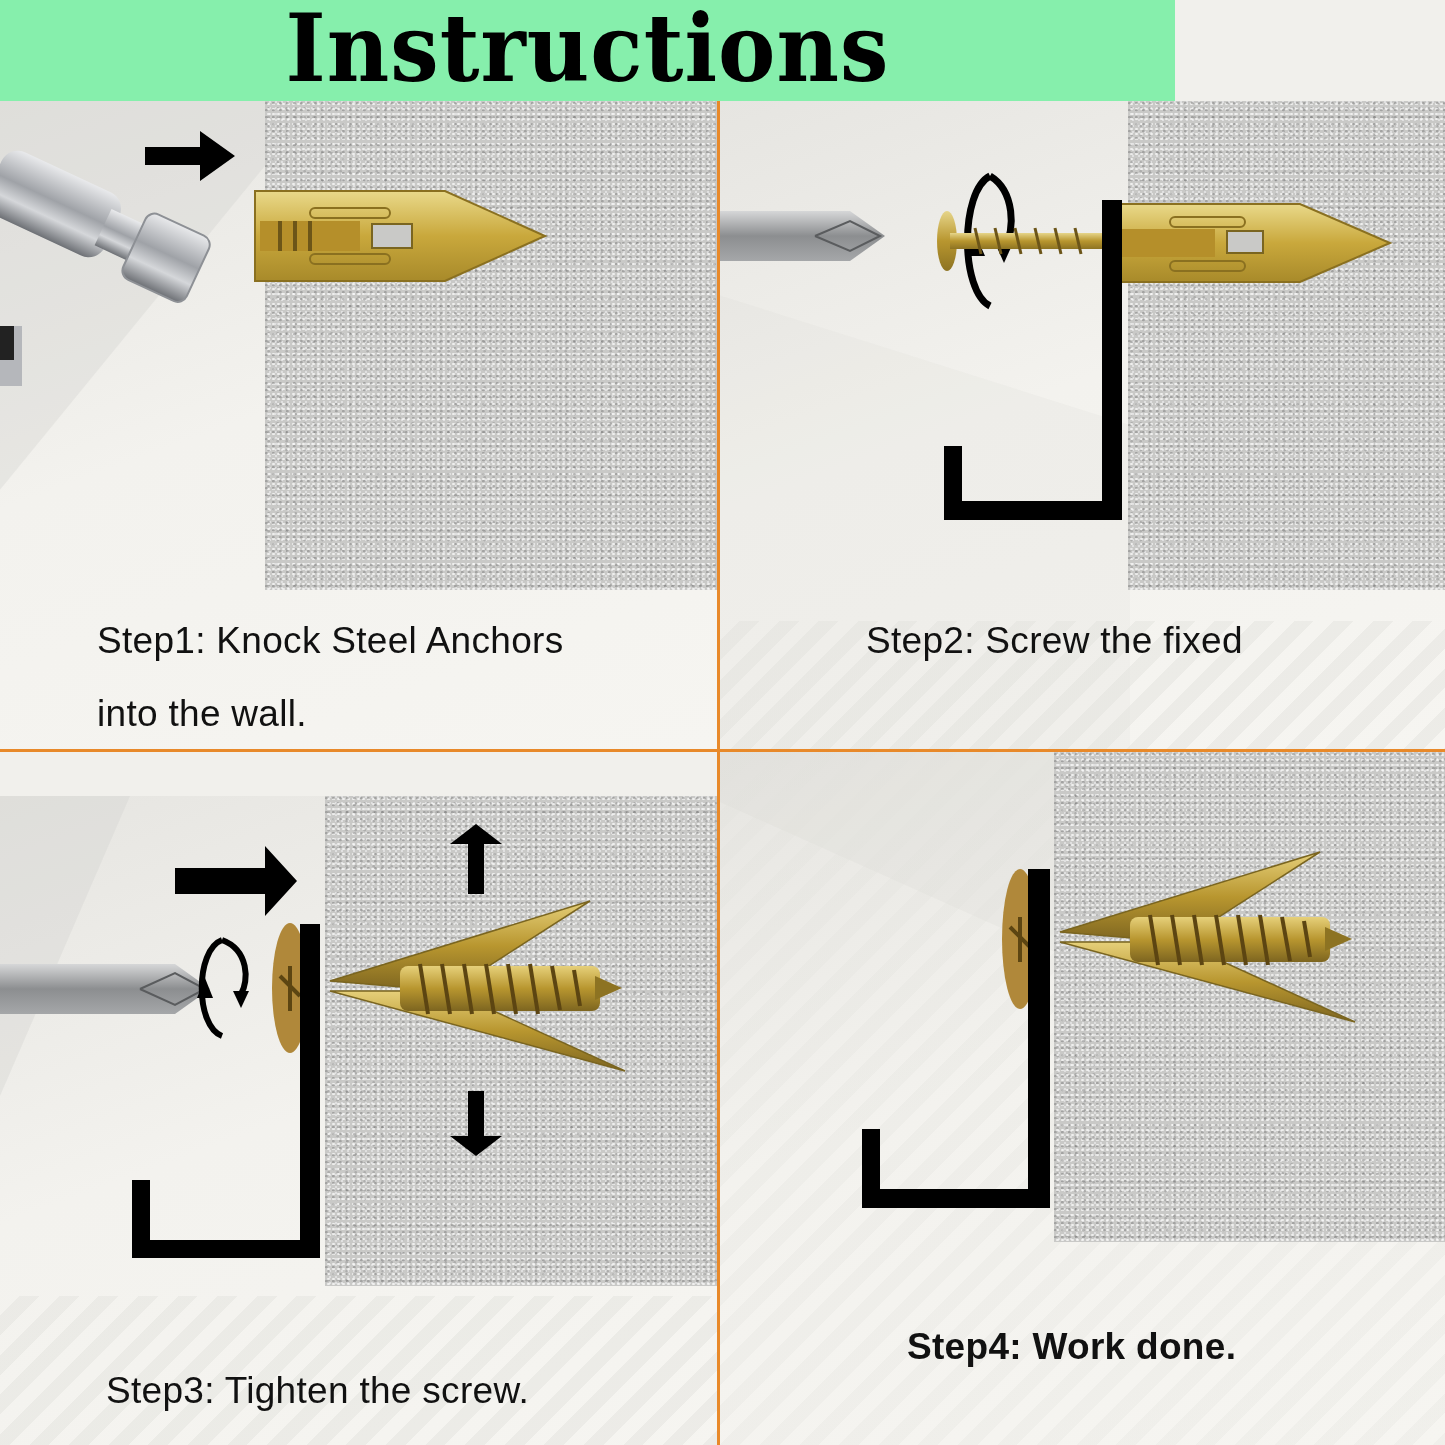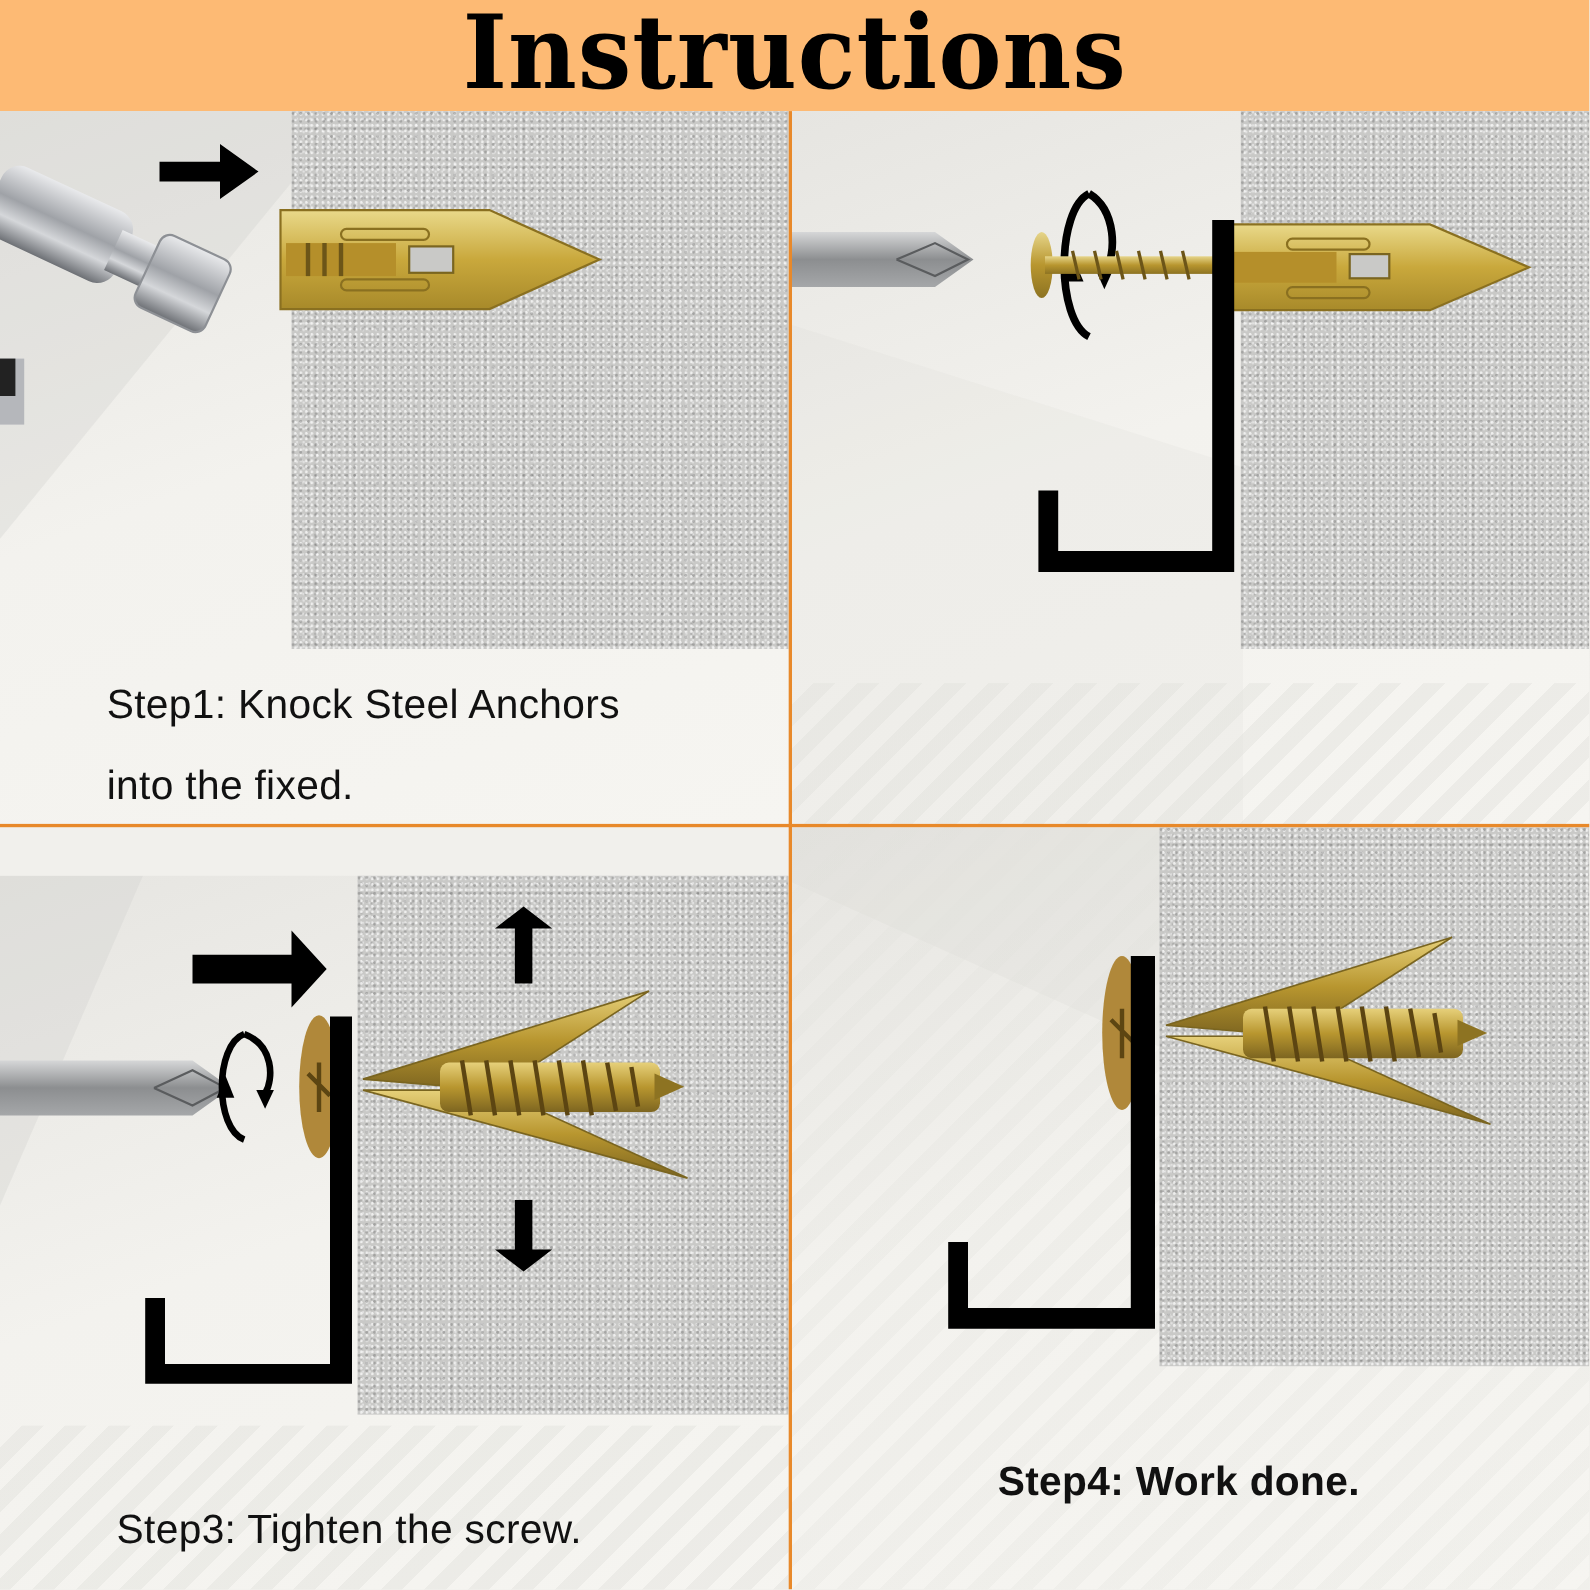--- a/index.html
+++ b/index.html
@@ -1,18 +1,18 @@
 <!DOCTYPE html>
 <html><head>
 <meta charset="utf-8">
 <style>
   *{box-sizing:border-box;margin:0;padding:0;}
   html,body{width:1445px;height:1445px;overflow:hidden;background:#f1f0ec;}
   body{position:relative;font-family:"Liberation Sans",sans-serif;}
-  .header{position:absolute;left:0;top:0;width:1445px;height:101px;background:#fdba74;display:flex;align-items:center;justify-content:center;}
+  .header{position:absolute;left:0;top:0;width:1175px;height:101px;background:#86efac;display:flex;align-items:center;justify-content:center;}
   .header h1{font-family:"DejaVu Serif","Liberation Serif",serif;font-weight:900;font-size:86px;color:#000;letter-spacing:1px;transform:scaleY(1.08);line-height:1;margin-top:-4px;}
   .panel{position:absolute;overflow:hidden;}
   .bg{position:absolute;inset:0;background:linear-gradient(160deg,#e6e5e1 0%,#f3f2ee 45%,#f6f5f1 100%);}
   .facet{position:absolute;background:rgba(210,210,205,.35);}
   .stripes{position:absolute;inset:0;background:repeating-linear-gradient(135deg,rgba(255,255,255,0) 0 14px,rgba(225,225,220,.45) 14px 28px);}
   .wall{position:absolute;background-color:#c9c9c7;
     background-image:
       radial-gradient(circle at 20% 30%,rgba(90,90,90,.35) 0 1px,transparent 1.5px),
       radial-gradient(circle at 70% 60%,rgba(255,255,255,.7) 0 1px,transparent 1.5px),
       radial-gradient(circle at 40% 80%,rgba(110,110,110,.3) 0 1px,transparent 1.5px),
@@ -69,21 +69,21 @@
     <rect x="10" y="35" width="100" height="30" fill="#b58f2a"></rect>
     <rect x="60" y="22" width="80" height="10" rx="5" fill="none" stroke="#8a7020" stroke-width="2"></rect>
     <rect x="60" y="68" width="80" height="10" rx="5" fill="none" stroke="#8a7020" stroke-width="2"></rect>
     <rect x="122" y="38" width="40" height="24" fill="#c9c9c7" stroke="#7a6520" stroke-width="2"></rect>
     <line x1="30" y1="35" x2="30" y2="65" stroke="#6c5518" stroke-width="4"></line>
     <line x1="45" y1="35" x2="45" y2="65" stroke="#6c5518" stroke-width="4"></line>
     <line x1="60" y1="35" x2="60" y2="65" stroke="#6c5518" stroke-width="4"></line>
   </svg>
   <div class="step-text" style="left:97px;top:503px;">
     <div>Step1: Knock Steel Anchors</div>
-    <div>into the fixed.</div>
+    <div>into the wall.</div>
   </div>
 </div>
 
 <div class="panel" style="left:720px;top:101px;width:725px;height:648px;">
   <div class="bg"></div>
   <div class="facet" style="left:0;top:0;width:410px;height:648px;clip-path:polygon(0 30%,100% 50%,100% 100%,0 100%);opacity:.4;"></div>
   <div class="stripes" style="top:520px;"></div>
   <div class="wall" style="left:408px;top:0;width:317px;height:489px;"></div>
 
   <svg style="left:0;top:105px;" width="170" height="60" viewBox="0 0 170 60">
@@ -130,20 +130,21 @@
     <rect x="5" y="30" width="95" height="28" fill="#b58f2a"></rect>
     <rect x="55" y="18" width="75" height="10" rx="5" fill="none" stroke="#8a7020" stroke-width="2"></rect>
     <rect x="55" y="62" width="75" height="10" rx="5" fill="none" stroke="#8a7020" stroke-width="2"></rect>
     <rect x="112" y="32" width="36" height="22" fill="#c9c9c7" stroke="#7a6520" stroke-width="2"></rect>
   </svg>
 
   <svg style="left:222px;top:97px;" width="185" height="325" viewBox="0 0 185 325">
     <path d="M160 2 L180 2 L180 322 L2 322 L2 248 L20 248 L20 303 L160 303 Z" fill="#000"></path>
   </svg>
   <div class="step-text" style="left:146px;top:503px;">
+    <div>Step2: Screw the fixed</div>
   </div>
 </div>
 
 <div class="panel" style="left:0;top:796px;width:717px;height:693px;">
   <div class="bg"></div>
   <div class="facet" style="left:0;top:0;width:325px;height:500px;clip-path:polygon(0 0,40% 0,0 60%);"></div>
   <div class="stripes" style="top:500px;"></div>
   <div class="wall" style="left:325px;top:0;width:392px;height:490px;"></div>
 
   <svg style="left:175px;top:50px;" width="122" height="70" viewBox="0 0 122 70">

